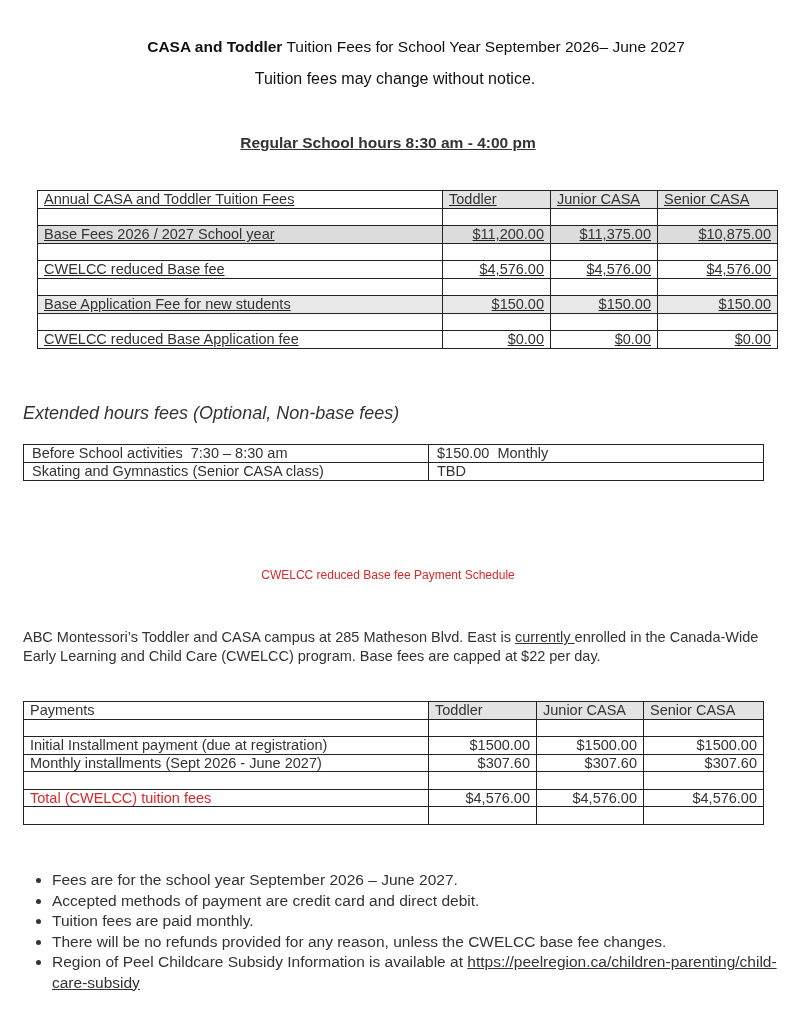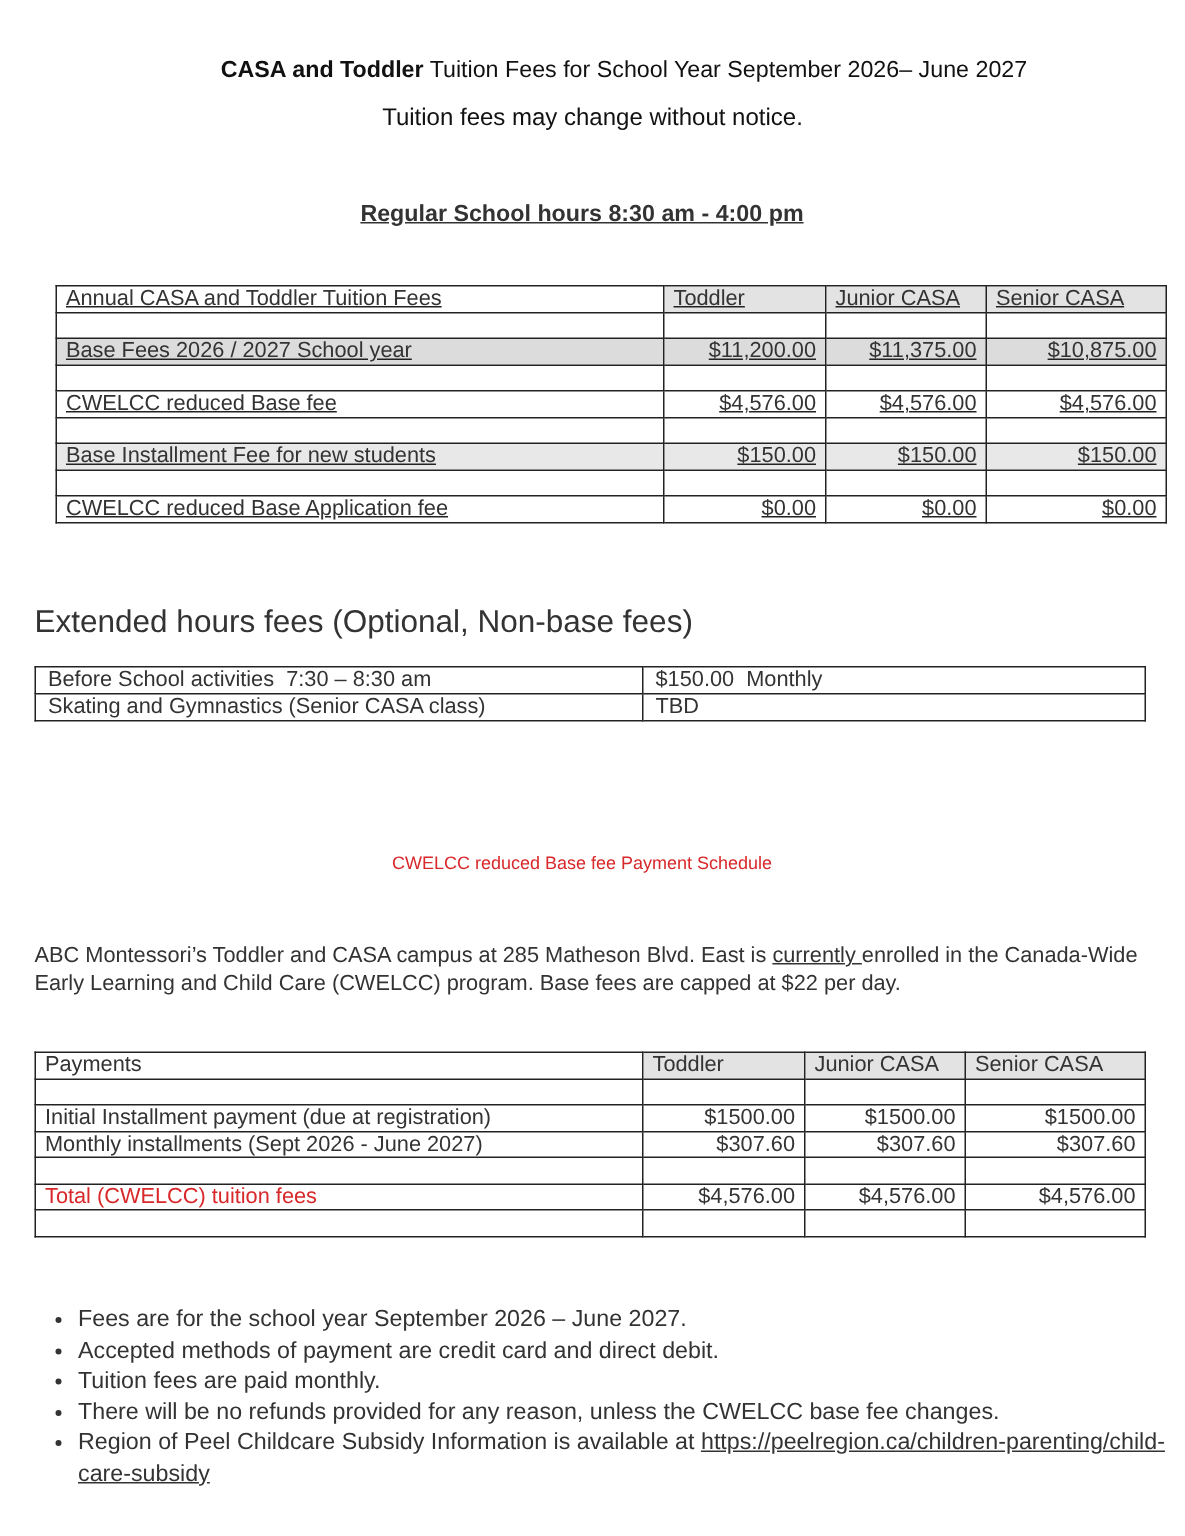--- a/index.html
+++ b/index.html
@@ -12,21 +12,21 @@
   .hours { left: 0; width: 776px; top: 134px; text-align: center; font-size: 15.5px; font-weight: bold;
            text-decoration: underline; color: #333; }
   table { border-collapse: collapse; position: absolute; table-layout: fixed; }
   td { border: 1.5px solid #222; font-size: 14.5px; padding: 0 6px; white-space: nowrap; overflow: hidden; color: #333; }
   .t1 { left: 37px; top: 190px; width: 740px; text-decoration: underline; }
   .t1 td { height: 16.5px; line-height: 16px; }
   .num { text-align: right; }
   .hdr-col { background: #e3e3e3; }
   .shade-dark { background: #dcdcdc; }
   .shade-light { background: #e8e8e8; }
-  .ext-title { left: 23px; top: 403px; font-size: 21px; color: #333; }
+  .ext-title { left: 23px; top: 403px; font-size: 18px; color: #333; font-style: italic; }
   .t2 { left: 23px; top: 444px; width: 740px; }
   .t2 td { height: 17px; line-height: 17px; padding-left: 8px; }
   .red-title { left: 0; width: 776px; top: 568px; text-align: center; font-size: 12px; color: #d8282a; }
   .para { left: 23px; top: 628px; width: 750px; font-size: 14.5px; line-height: 19px; color: #333; }
   .para u { text-decoration: underline; }
   .t3 { left: 23px; top: 701px; width: 740px; }
   .t3 td { height: 16.5px; line-height: 16px; }
   .red { color: #d8282a; }
   ul.bullets { position: absolute; left: 23px; top: 870px; width: 750px; margin: 0; padding: 0 0 0 29px;
                font-size: 15.5px; line-height: 20.5px; color: #333; }
@@ -78,21 +78,21 @@
     <td class="num">$4,576.00</td>
     <td class="num">$4,576.00</td>
   </tr>
   <tr>
         <td></td>
         <td></td>
         <td></td>
         <td></td>
       </tr>
   <tr class="shade-light">
-    <td>Base Installment Fee for new students</td>
+    <td>Base Application Fee for new students</td>
     <td class="num">$150.00</td>
     <td class="num">$150.00</td>
     <td class="num">$150.00</td>
   </tr>
   <tr>
         <td></td>
         <td></td>
         <td></td>
         <td></td>
       </tr>

